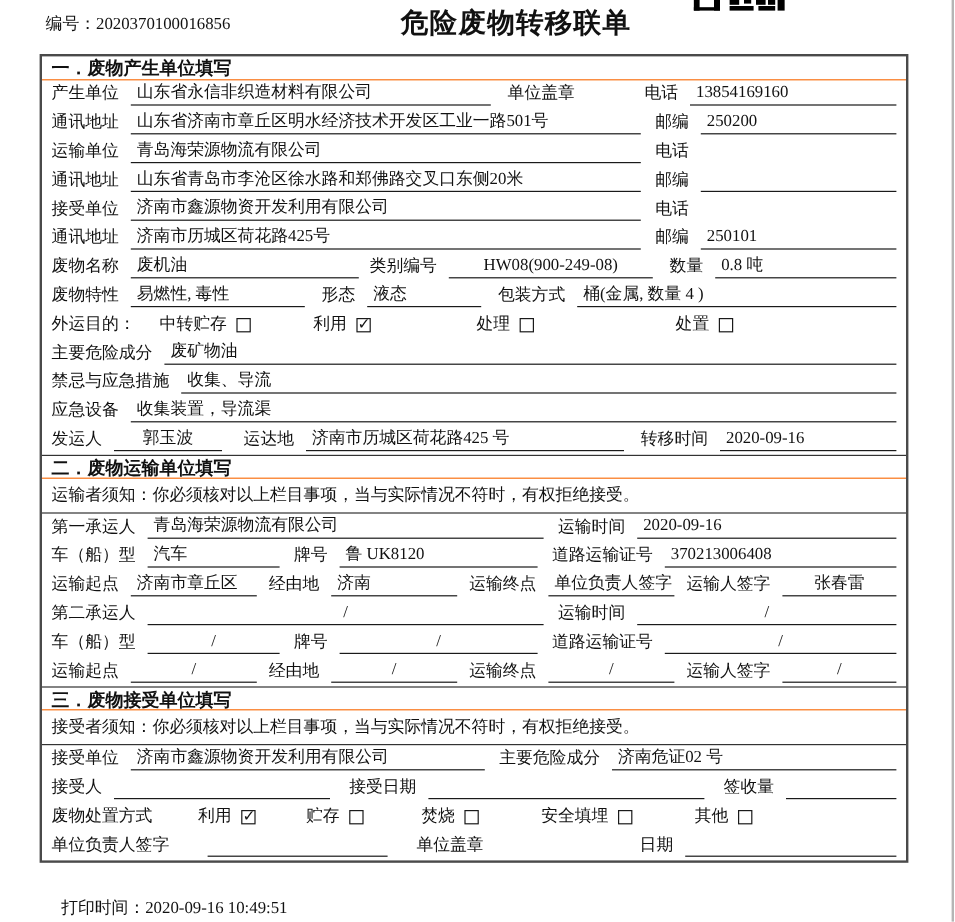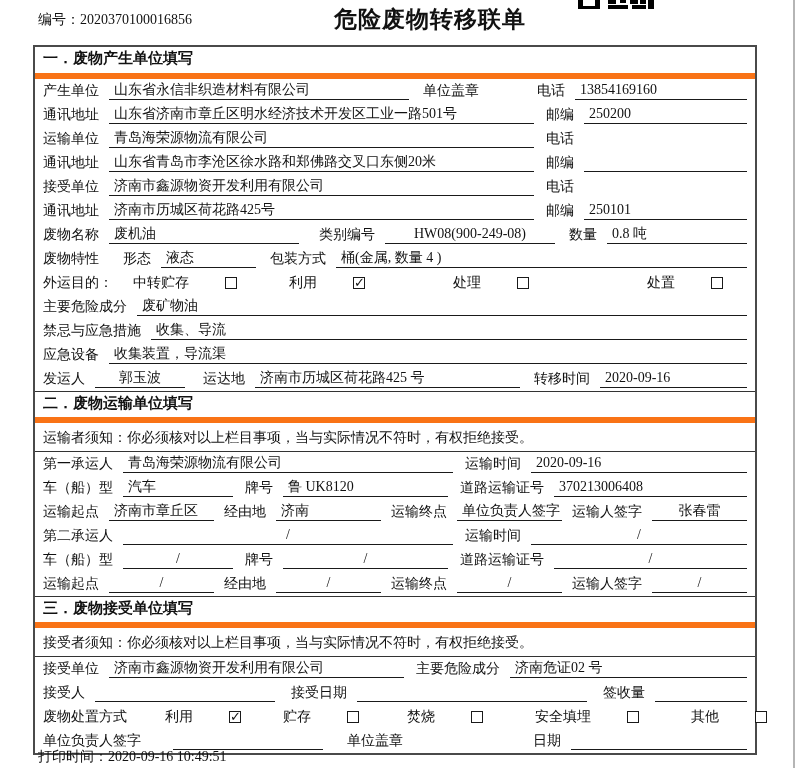--- a/index.html
+++ b/index.html
@@ -8,38 +8,38 @@
     width:796px; height:768px; background:#ffffff; color:#111;
     font-family:"Liberation Serif","DejaVu Serif",serif;
     position:relative; overflow:hidden;
   }
   .page-edge { position:absolute; top:0; right:1px; width:2px; height:768px; background:#b5b5b5; }
   .qr { position:absolute; left:578px; top:0; width:76px; height:9px; }
   .doc-no { position:absolute; left:38px; top:11px; font-size:14px; white-space:nowrap; }
   .title { position:absolute; left:calc(50% + 32px); transform:translateX(-50%); top:4px;
            font-size:23px; font-weight:bold; letter-spacing:1px; white-space:nowrap; }
   .form { position:absolute; left:33px; top:45px; width:724px; border:2px solid #4a4a4a; background:#fff; }
-  .sec-header { height:32px; line-height:23px; font-weight:bold; font-size:15px;
-                padding-left:8px; border-bottom:6px solid #f97316; }
+  .sec-header { height:20px; line-height:23px; font-weight:bold; font-size:15px;
+                padding-left:8px; border-bottom:1px solid #f97316; }
   .bt { border-top:1px solid #333; }
   .notice { height:29px; line-height:29px; font-size:14px; padding-left:8px; border-bottom:1px solid #333; white-space:nowrap; }
   .row { display:flex; align-items:flex-end; height:24px; padding:0 8px 3px 8px; font-size:14px; }
   .lbl { white-space:nowrap; margin-right:10px; flex:0 0 auto; line-height:18px; }
   .u { border-bottom:1px solid #1a1a1a; white-space:nowrap; padding:0 5px; line-height:18px; flex:0 0 auto; overflow:hidden; }
   .grow { flex:1 1 auto; min-width:20px; }
   .ctr { text-align:center; }
   .w90{width:90px} .w95{width:95px} .w105{width:105px} .w110{width:110px}
   .w145{width:145px} .w150{width:150px} .w165{width:165px} .w170{width:170px}
   .w180{width:180px} .w190{width:190px} .w230{width:230px} .w265{width:265px}
   .w295{width:295px} .w300{width:300px} .w330{width:330px} .w425{width:425px}
-  .opt { display:flex; align-items:center; flex:0 0 auto; line-height:18px; white-space:nowrap;gap:28px; }
+  .opt { display:flex; align-items:center; flex:0 0 auto; line-height:18px; white-space:nowrap; }
   .cb { display:inline-block; width:12px; height:12px; border:1.5px solid #1a1a1a; margin-left:8px; position:relative; background:#fff; }
   .cb.checked::after { content:"✓"; position:absolute; left:0px; top:-4px; font-size:13px; font-weight:bold;
                        font-family:"DejaVu Sans",sans-serif; }
-  .footer { position:absolute; left:38px; top:748px; font-size:14px; white-space:nowrap; }
+  .footer { position:absolute; left:51px; top:748px; font-size:14px; white-space:nowrap; }
 </style>
 </head>
 <body>
 
 <div class="page-edge"></div>
 
 <svg class="qr" viewBox="0 0 76 9" xmlns="http://www.w3.org/2000/svg">
   <g fill="#000">
     <rect x="0" y="0" width="5" height="9"></rect>
       <rect x="17" y="0" width="5" height="9"></rect>
@@ -99,28 +99,29 @@
   <div class="row">
     <span class="lbl">通讯地址</span>
     <span class="u w425">济南市历城区荷花路425号</span>
     <span class="lbl" style="margin-left:12px">邮编</span>
     <span class="u grow">250101</span>
   </div>
 
   <div class="row">
     <span class="lbl">废物名称</span>
     <span class="u w190">废机油</span>
-    <span class="lbl" style="margin-left:20px">类别编号</span>
+    <span class="lbl" style="margin-left:9px">类别编号</span>
     <span class="u w170 ctr">HW08(900-249-08)</span>
     <span class="lbl" style="margin-left:14px">数量</span>
     <span class="u grow">0.8 吨</span>
   </div>
 
   <div class="row">
     <span class="lbl">废物特性</span>
+    <span class="u w145">易燃性, 毒性</span>
     <span class="lbl" style="margin-left:14px">形态</span>
     <span class="u w95">液态</span>
     <span class="lbl" style="margin-left:14px">包装方式</span>
     <span class="u grow">桶(金属, 数量  4 )</span>
   </div>
 
   <div class="row">
     <span class="lbl">外运目的：</span>
     <span class="opt" style="margin-left:10px">
       <span>中转贮存</span>

